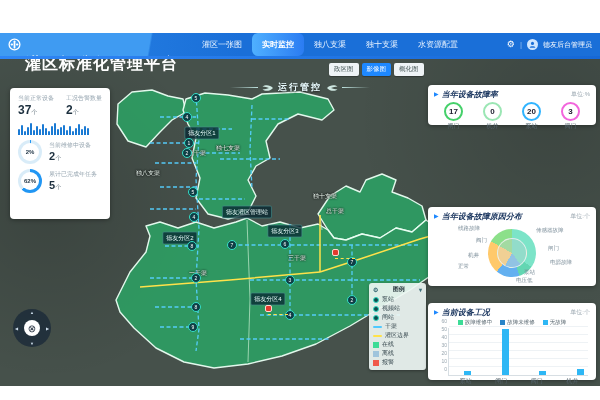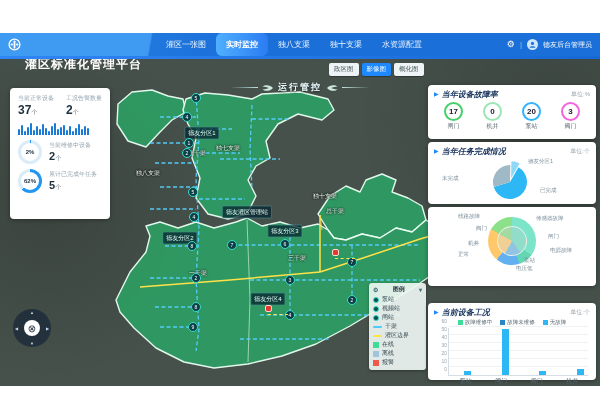--- a/index.html
+++ b/index.html
@@ -7,21 +7,21 @@
   .page { position:relative; width:600px; height:400px; background:#fff; }
   .app  { position:absolute; top:33px; left:0; width:600px; height:353px; background:#46514b; }
 
   
   .topbar { position:absolute; top:0; left:0; right:0; height:23px;
     background:linear-gradient(90deg,#2a86e8 0%,#1a6fd8 40%,#1a6fd8 100%);
     display:flex; align-items:center; color:#fff; z-index:30; }
   .topbar::before { content:""; position:absolute; left:0; top:0; bottom:0; width:185px;
     background:linear-gradient(100deg,#3f9bf2 80%,transparent 81%); }
   .brand { display:flex; align-items:center; gap:4px; padding-left:8px; position:relative; z-index:2; }
-  .brand-title { font-size:12px; font-weight:bold; letter-spacing:1px; white-space:nowrap;margin-top:40px; }
+  .brand-title { font-size:16px; font-weight:bold; letter-spacing:1px; white-space:nowrap;margin-top:40px; }
   .nav { display:flex; align-items:stretch; height:100%; margin-left:14px; position:relative; z-index:2; flex:1; }
   .nav-item { font-size:8px; display:flex; align-items:center; padding:0 10px; cursor:pointer; white-space:nowrap; color:#eaf4ff;text-align:right; }
   .nav-item.active { background:linear-gradient(90deg,#4fb0ff,#2b7cf2); font-weight:bold; color:#fff;border-radius:6px; }
   .topbar-right { display:flex; align-items:center; gap:5px; padding-right:8px; position:relative; z-index:2; }
   .gear { font-size:9px; line-height:1; cursor:pointer; }
   .sep { font-size:8px; opacity:.5; }
   .avatar { width:11px; height:11px; border-radius:50%; background:#cfe6ff; display:flex; align-items:center; justify-content:center; }
   .username { font-size:7px; white-space:nowrap; }
   .navline { position:absolute; top:23px; left:0; right:0; height:3px; background:linear-gradient(90deg,#2f86f6,#1668d6); z-index:30; }
 
@@ -94,21 +94,21 @@
   .lg-ring { width:24px; height:24px; border-radius:50%; position:relative; flex:0 0 auto; }
   .lg-hole { position:absolute; top:3px; left:3px; width:18px; height:18px; border-radius:50%;
     background:#fff; display:flex; align-items:center; justify-content:center;
     font-size:6px; font-weight:bold; color:#24394a; }
   .lg-lab { font-size:6px; color:#96a5b0; white-space:nowrap; }
   .lg-val { font-size:11px; font-weight:bold; color:#1c2f3e; }
 
   
   .rp { position:absolute; left:428px; width:168px; background:#fff; border-radius:4px;
     box-shadow:0 1px 4px rgba(0,0,0,.35); z-index:20; padding:3px 6px; }
-  .rp1 { top:52px;  height:54px; }
+  .rp1 { top:52px;  height:40px; }
   .rp2 { top:109px; height:62px; }
   .rp3 { top:174px; height:79px; }
   .rp4 { top:270px; height:77px; }
   .rp-head { display:flex; align-items:center; gap:3px; height:12px; }
   .rp-arrow { color:#1e88ff; font-size:6px; line-height:1; }
   .rp-title { font-size:8px; font-weight:bold; font-style:italic; color:#16325c; white-space:nowrap; flex:1; }
   .rp-unit { font-size:6px; color:#9aa7b0; white-space:nowrap; }
 
   .gauge-set { display:flex; justify-content:space-around; padding-top:2px; }
   .g-item { display:flex; flex-direction:column; align-items:center; gap:1px; }
@@ -385,34 +385,27 @@
             <div class="g-ring" style="border-color: rgb(48, 180, 255);">20</div>
             <div class="g-lab">泵站</div>
           </div>
           <div class="g-item">
             <div class="g-ring" style="border-color: rgb(242, 101, 220);">3</div>
             <div class="g-lab">阀门</div>
           </div>
         </div>
     </section>
 
-    <section class="rp rp2">
+
+    <section class="rp rp3">
       <div class="rp-head">
         <span class="rp-arrow">▶</span>
-        <span class="rp-title">当年任务完成情况</span>
+        <span class="rp-title">当年设备故障原因分布</span>
         <span class="rp-unit">单位:个</span>
       </div>
-      <div class="pie-wrap" id="pieWrap"><svg width="156" height="46">
-            <path d="M76,25 L84.5,10.277568135664543 A17,17 0 1 1 59.72556854195486,29.913540548056012 Z" fill="#2eb7f5"></path>
-            <path d="M76,25 L59.72556854195486,29.913540548056012 A17,17 0 0 1 76.35602113801707,8.003728380927626 Z" fill="#9fb9c6"></path>
-            <path d="M77.07567928246107,21.147349732809367 L77.43170042047814,4.151078113736993 A17,17 0 0 1 85.57567928246107,6.42491786847391 Z" fill="#8fd8f8"></path>
-          </svg><span class="chart-callout" style="left: 106px; top: 30px;">已完成</span><span class="chart-callout" style="left: 8px; top: 18px;">未完成</span><span class="chart-callout" style="left: 94px; top: 1px;">德友分区1</span></div>
-    </section>
-
-    <section class="rp rp3">
       <div class="sun-wrap" id="sunWrap">
           <div class="sun-outer" style="background: conic-gradient(rgb(124, 228, 200) 0%, rgb(124, 228, 200) 35%, rgb(99, 214, 178) 35%, rgb(99, 214, 178) 45%, rgb(99, 176, 240) 45%, rgb(99, 176, 240) 61%, rgb(255, 201, 107) 61%, rgb(255, 201, 107) 83%, rgb(140, 224, 138) 83%, rgb(140, 224, 138) 100%);"></div>
           <div class="sun-inner" style="background: conic-gradient(rgb(142, 232, 210) 0%, rgb(142, 232, 210) 40%, rgb(143, 205, 244) 40%, rgb(143, 205, 244) 58%, rgb(255, 216, 143) 58%, rgb(255, 216, 143) 83%, rgb(163, 230, 161) 83%, rgb(163, 230, 161) 100%);"></div>
           <span class="chart-callout" style="left: 24px; top: 3px;">线路故障</span>
           <span class="chart-callout" style="left: 102px; top: 5px;">传感器故障</span>
           <span class="chart-callout" style="left: 114px; top: 23px;">闸门</span>
           <span class="chart-callout" style="left: 116px; top: 37px;">电源故障</span>
           <span class="chart-callout" style="left: 82px; top: 55px;">电压低</span>
           <span class="chart-callout" style="left: 24px; top: 41px;">正常</span>
           <span class="chart-callout" style="left: 42px; top: 15px;">阀门</span>

